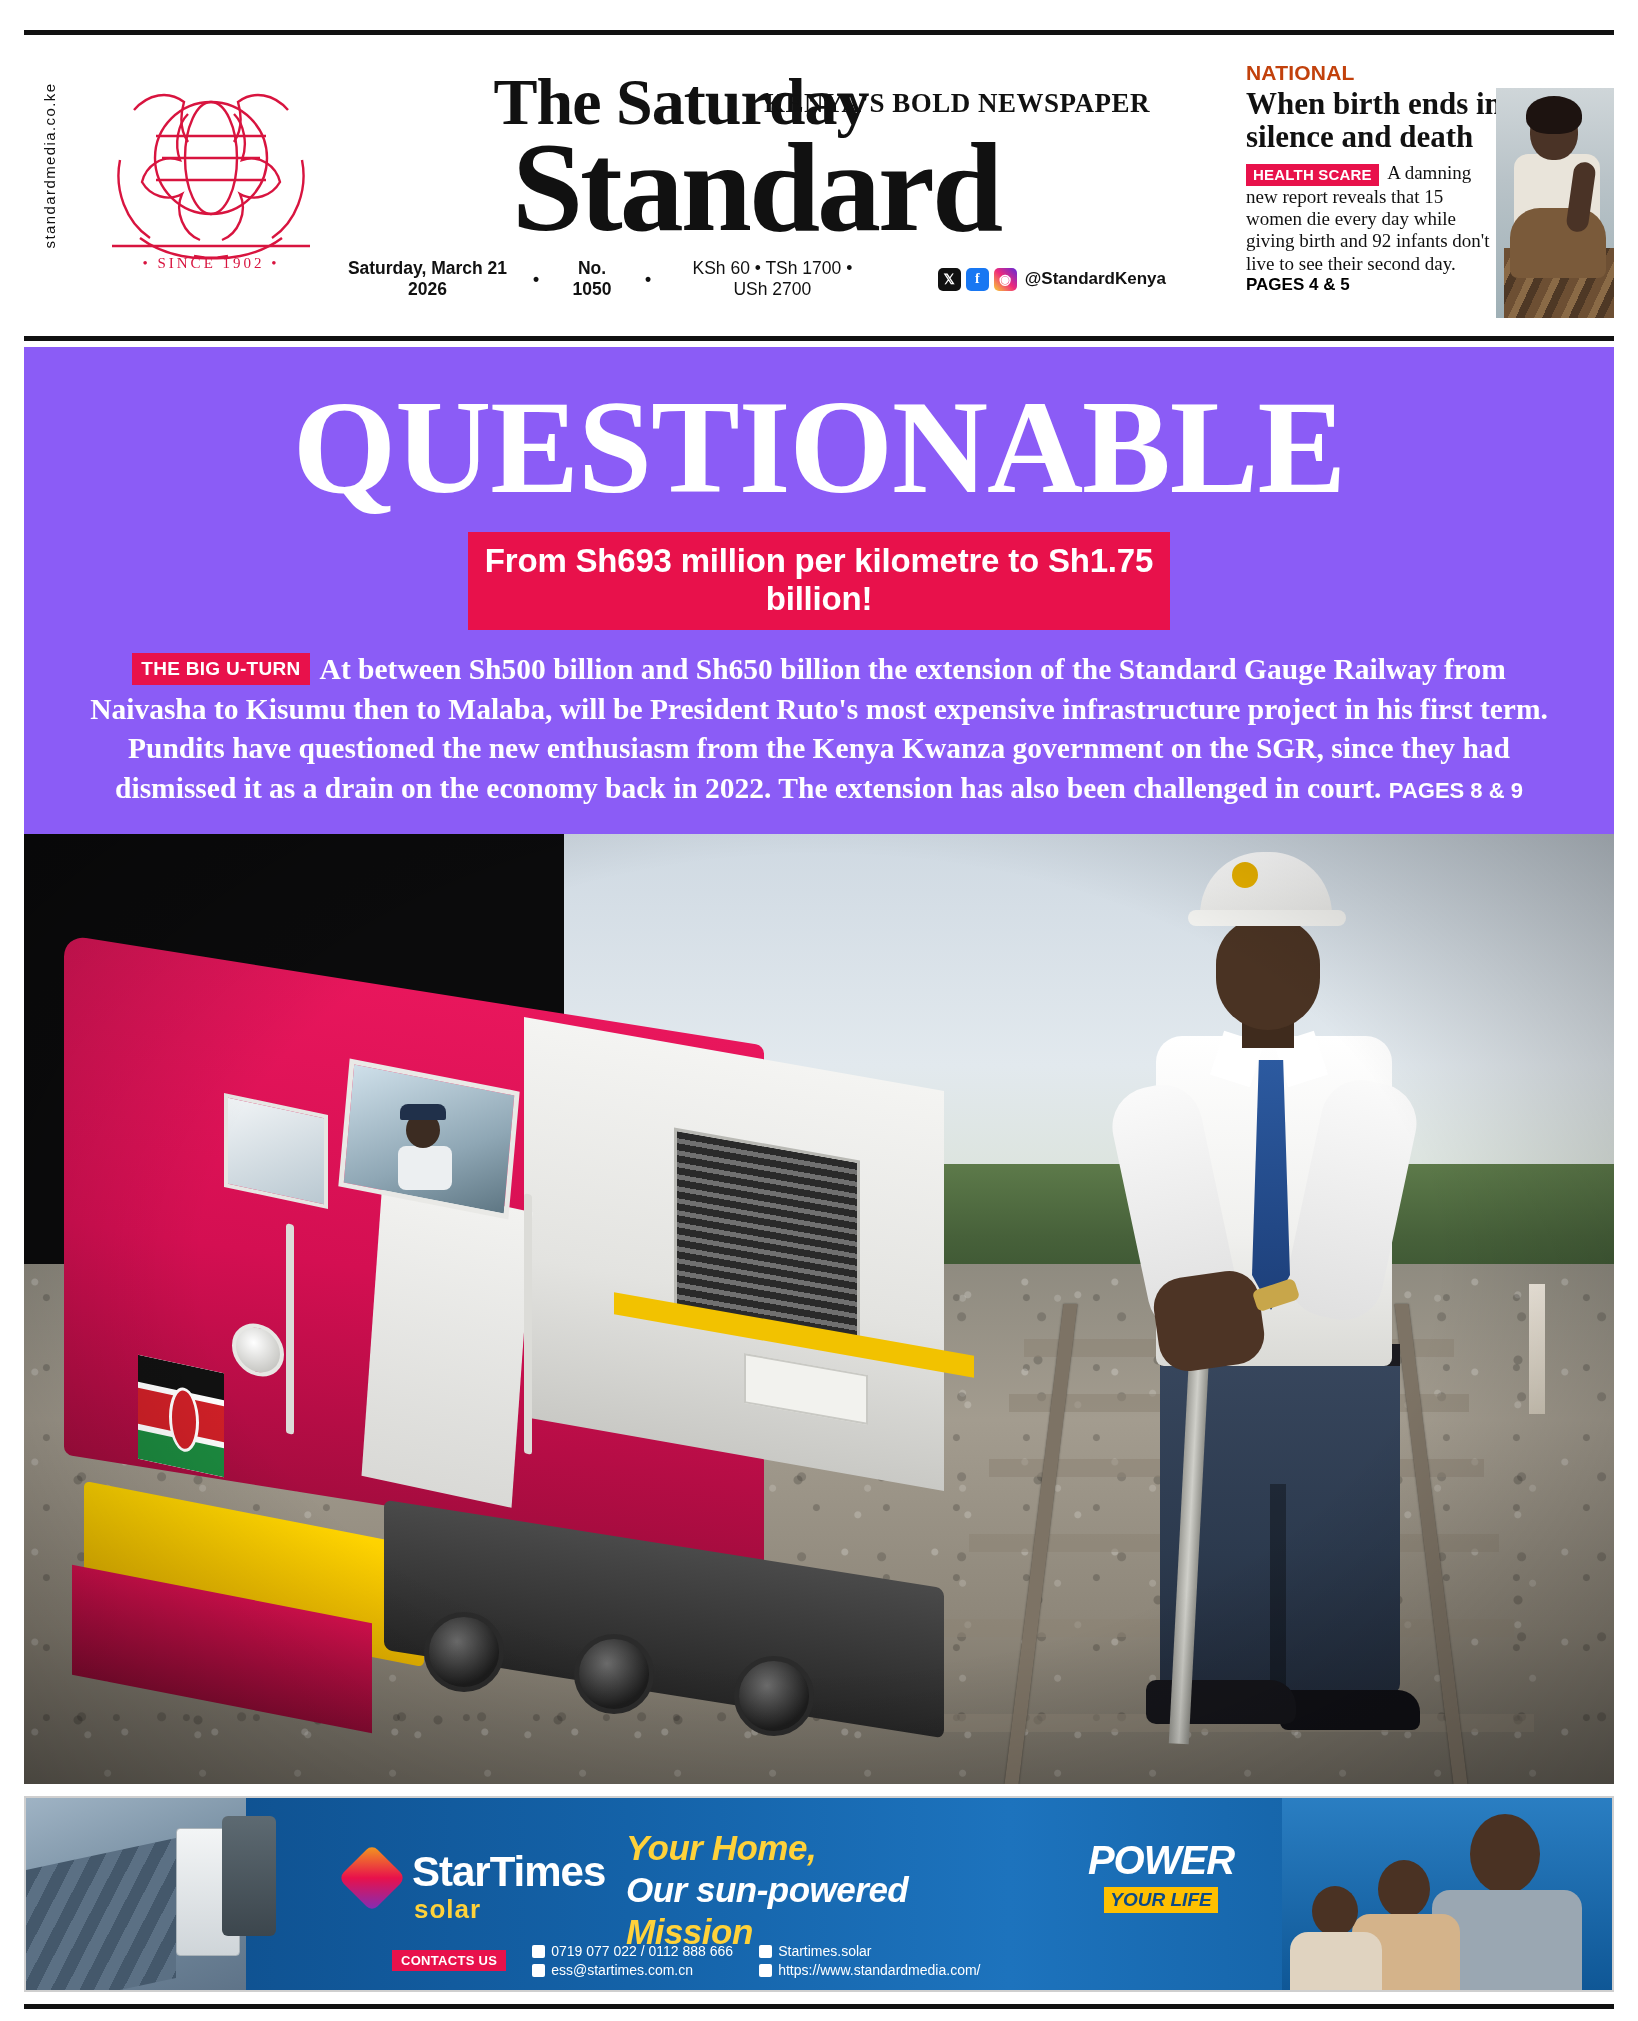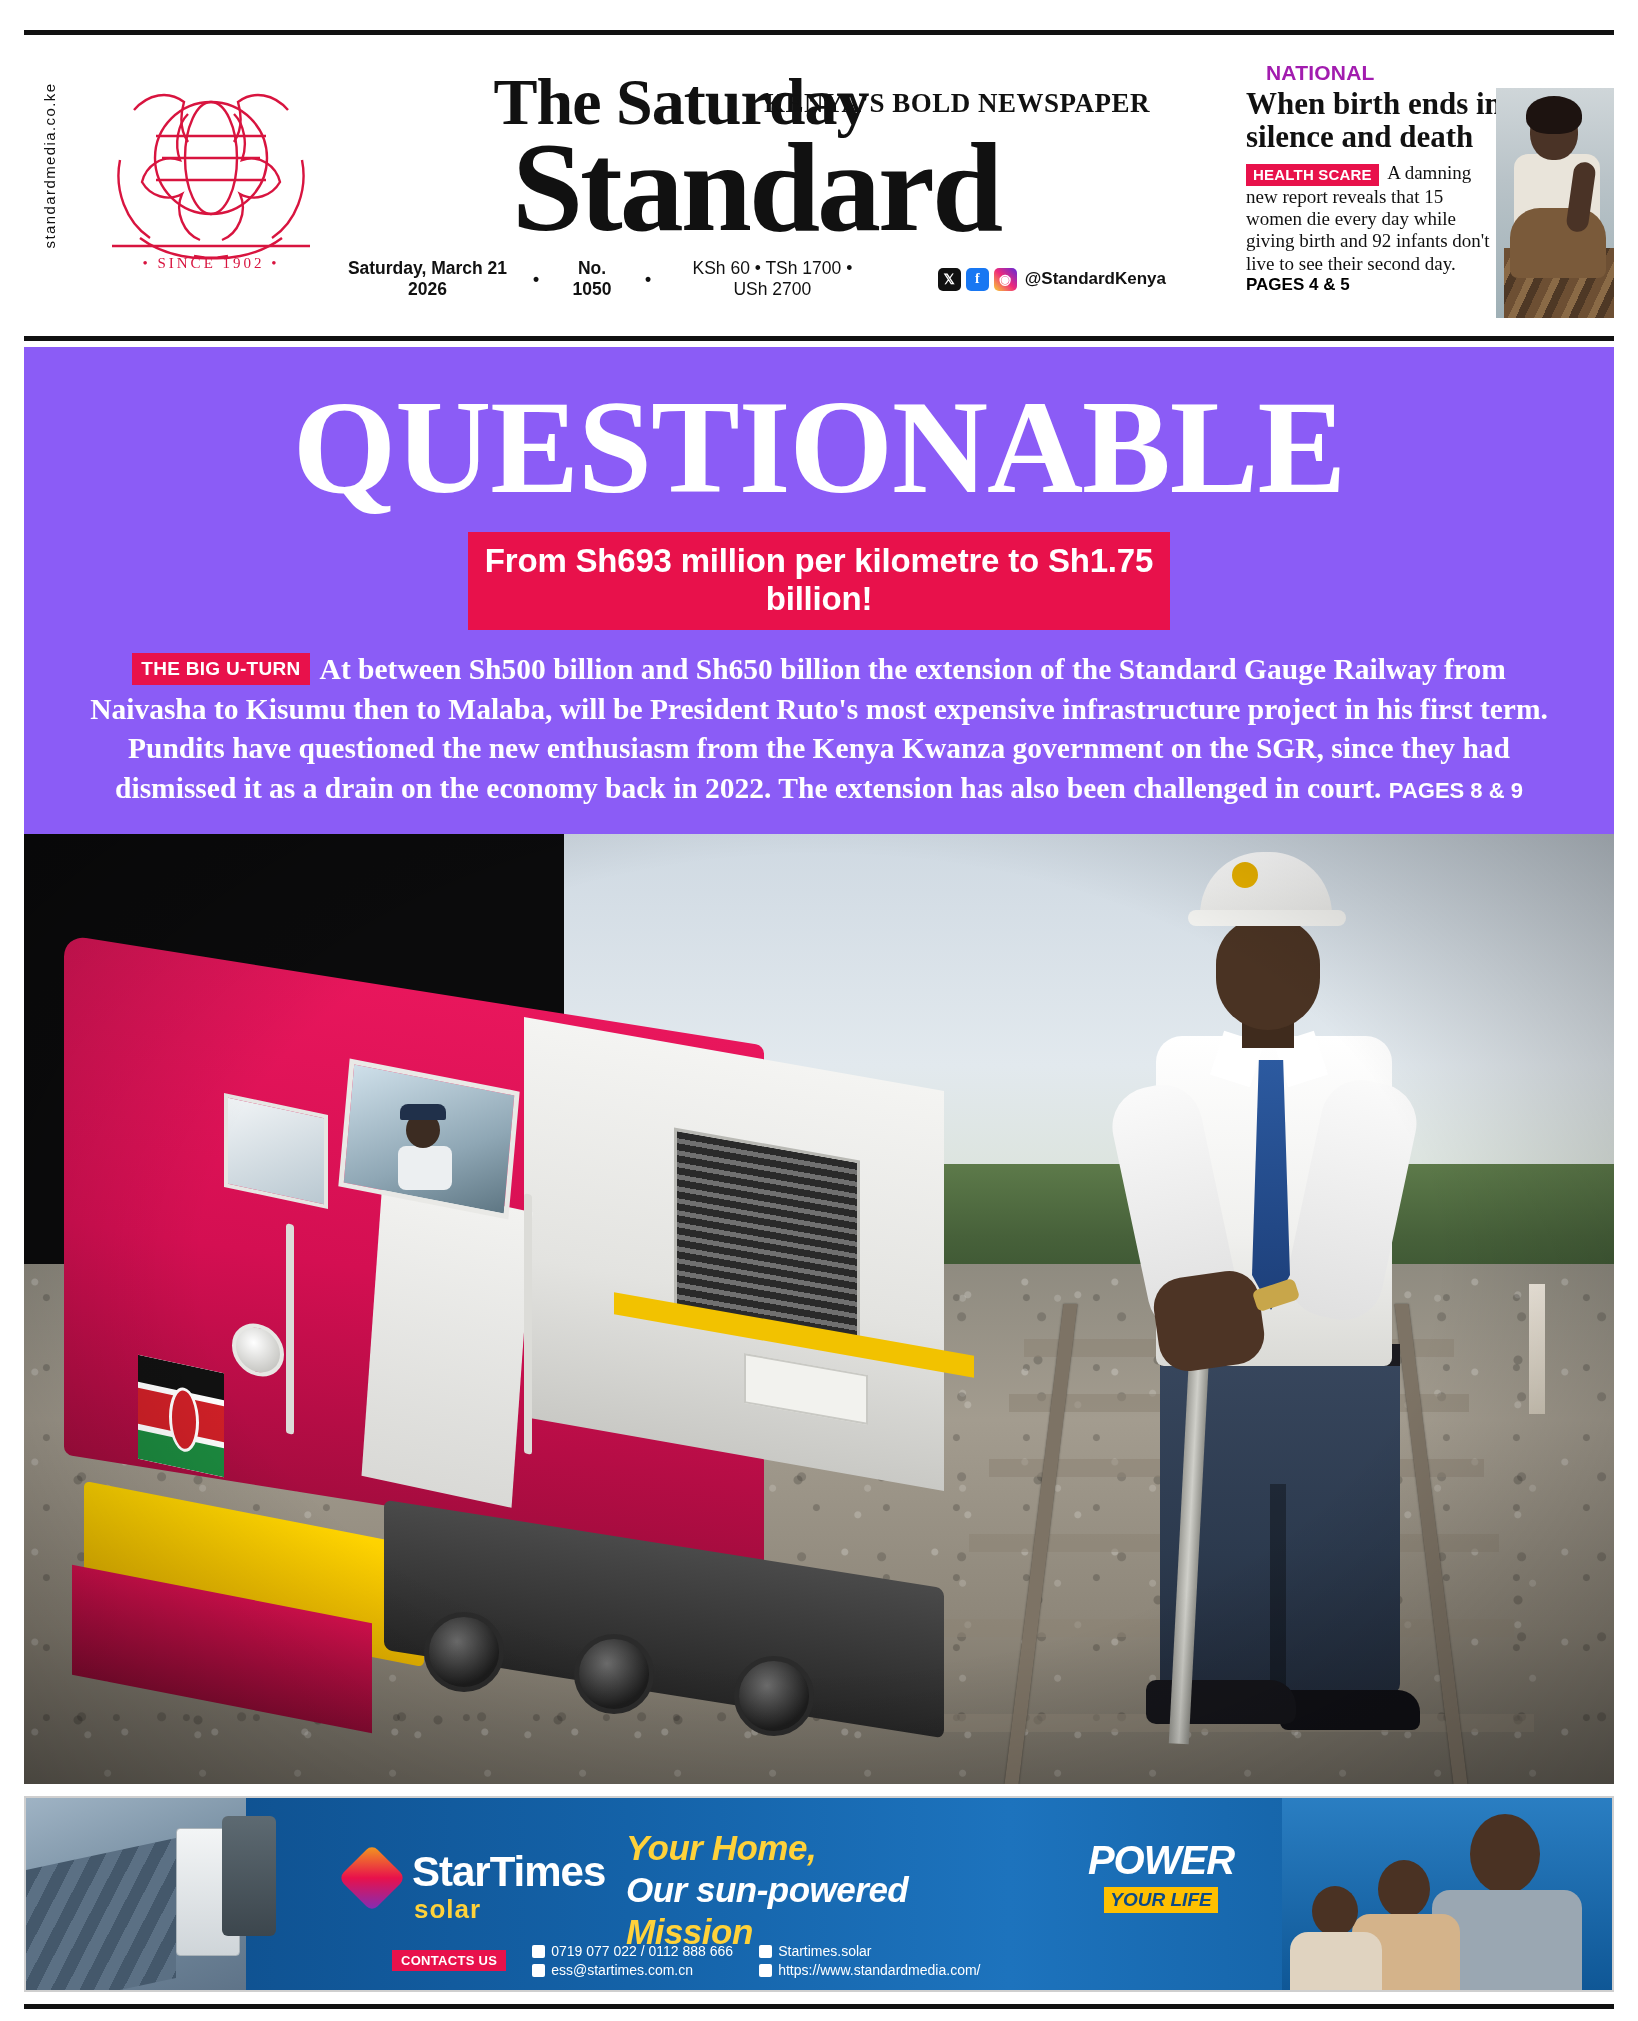--- a/index.html
+++ b/index.html
@@ -136,26 +136,25 @@
   
   .promo {
     position: absolute;
     right: 24px;
     top: 62px;
     width: 368px;
     height: 262px;
     overflow: hidden;
   }
   .promo-kicker {
-    color: #a21caf;
+    color: #c2410c;
     font-weight: 700;
     font-size: 21px;
     letter-spacing: 0.2px;
     line-height: 1.05;
-    margin-left: 20px;
   }
   .promo-head {
     font-family: "Liberation Serif", serif;
     font-weight: 700;
     font-size: 31px;
     line-height: 1.06;
     color: #111;
     margin-top: 4px;
     width: 300px;
   }

